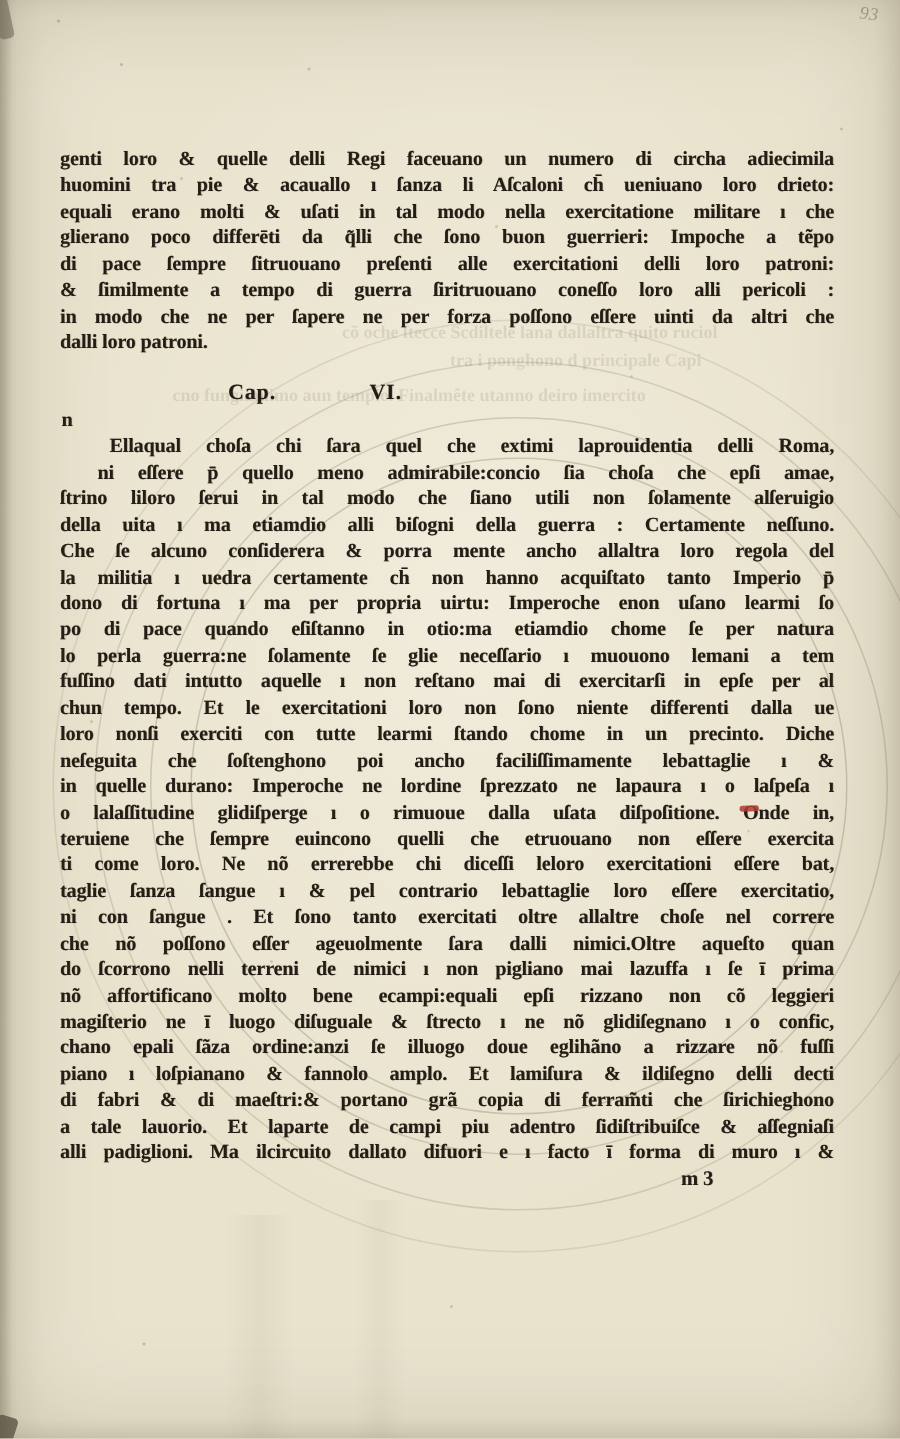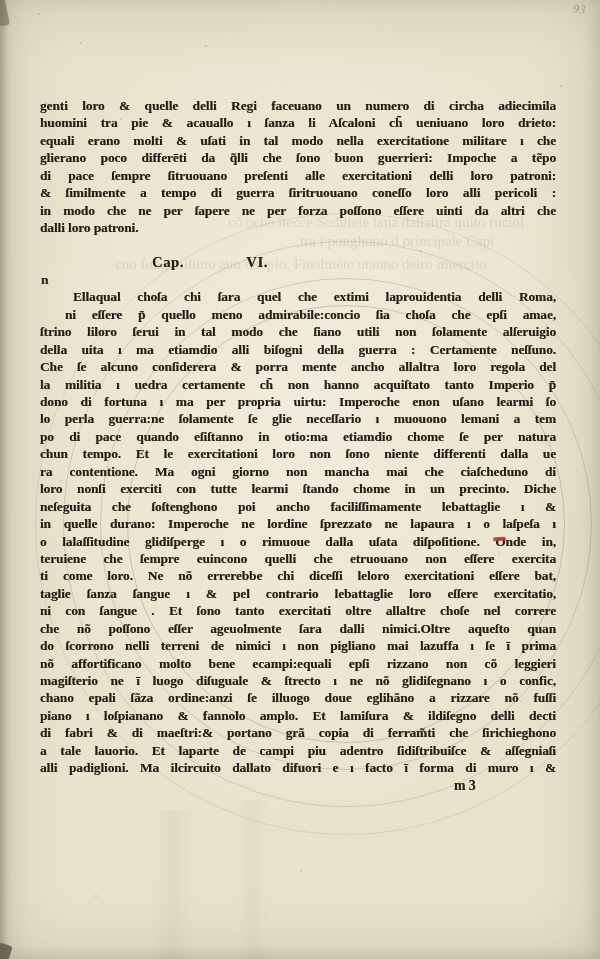--- a/index.html
+++ b/index.html
@@ -74,21 +74,21 @@
     color:var(--folio);opacity:0.75;transform:rotate(7deg);
     letter-spacing:0.5px;
   }
   .red-dash{
     position:absolute;left:493px;top:537px;width:13px;height:4px;
     background:var(--red);opacity:0.85;border-radius:2px;
     transform:rotate(-2deg);
   }
   .showthrough{
     position:absolute;color:#5e5640;opacity:0.14;
-    font-size:15px;font-weight:normal;filter:blur(0.5px);
+    font-size:12px;font-weight:bold;filter:blur(0.5px);
     white-space:nowrap;overflow:hidden;pointer-events:none;
   }
   .st-0{left:228px;top:214px;width:330px;}
   .st-1{left:300px;top:233px;width:258px;}
   .st-2{left:115px;top:256px;width:424px;}
   .specks{
     position:absolute;left:38px;top:13px;width:2px;height:2px;border-radius:50%;
     background:rgba(105,92,68,0.35);
     box-shadow:
       42px 29px 0 rgba(105,92,68,0.30),
@@ -165,24 +165,24 @@
 
     <div class="para p2">
 
     <div class="line line-0">Ellaqual choſa chi ſara quel che extimi laprouidentia delli Roma,</div>
         <div class="line line-1">ni eſſere p̄ quello meno admirabile:concio ſia choſa che epſi amae,</div>
         <div class="line line-2">ſtrino liloro ſerui in tal modo che ſiano utili non ſolamente alſeruigio</div>
         <div class="line line-3">della uita ı ma etiamdio alli biſogni della guerra : Certamente neſſuno.</div>
         <div class="line line-4">Che ſe alcuno conſiderera &amp; porra mente ancho allaltra loro regola del</div>
         <div class="line line-5">la militia ı uedra certamente ch̄ non hanno acquiſtato tanto Imperio p̄</div>
         <div class="line line-6">dono di fortuna ı ma per propria uirtu: Imperoche enon uſano learmi ſo</div>
+        <div class="line line-8">po di pace quando eſiſtanno in otio:ma etiamdio chome ſe per natura</div>
         <div class="line line-7">lo perla guerra:ne ſolamente ſe glie neceſſario ı muouono lemani a tem</div>
-        <div class="line line-8">po di pace quando eſiſtanno in otio:ma etiamdio chome ſe per natura</div>
+        <div class="line line-9">fuſſino dati intutto aquelle ı non reſtano mai di exercitarſi in epſe per al</div>
         <div class="line line-10">chun tempo. Et le exercitationi loro non ſono niente differenti dalla ue</div>
-        <div class="line line-11">ra contentione. Ma ogni giorno non mancha mai che ciaſcheduno di</div>
         <div class="line line-12">loro nonſi exerciti con tutte learmi ſtando chome in un precinto. Diche</div>
         <div class="line line-13">neſeguita che ſoſtenghono poi ancho faciliſſimamente lebattaglie ı &amp;</div>
         <div class="line line-14">in quelle durano: Imperoche ne lordine ſprezzato ne lapaura ı o laſpeſa ı</div>
         <div class="line line-15">o lalaſſitudine glidiſperge ı o rimuoue dalla uſata diſpoſitione. Onde in,</div>
         <div class="line line-16">teruiene che ſempre euincono quelli che etruouano non eſſere exercita</div>
         <div class="line line-17">ti come loro. Ne nõ errerebbe chi diceſſi leloro exercitationi eſſere bat,</div>
         <div class="line line-18">taglie ſanza ſangue ı &amp; pel contrario lebattaglie loro eſſere exercitatio,</div>
         <div class="line line-19">ni con ſangue . Et ſono tanto exercitati oltre allaltre choſe nel correre</div>
         <div class="line line-20">che nõ poſſono eſſer ageuolmente ſara dalli nimici.Oltre aqueſto quan</div>
         <div class="line line-21">do ſcorrono nelli terreni de nimici ı non pigliano mai lazuffa ı ſe ī prima</div>

